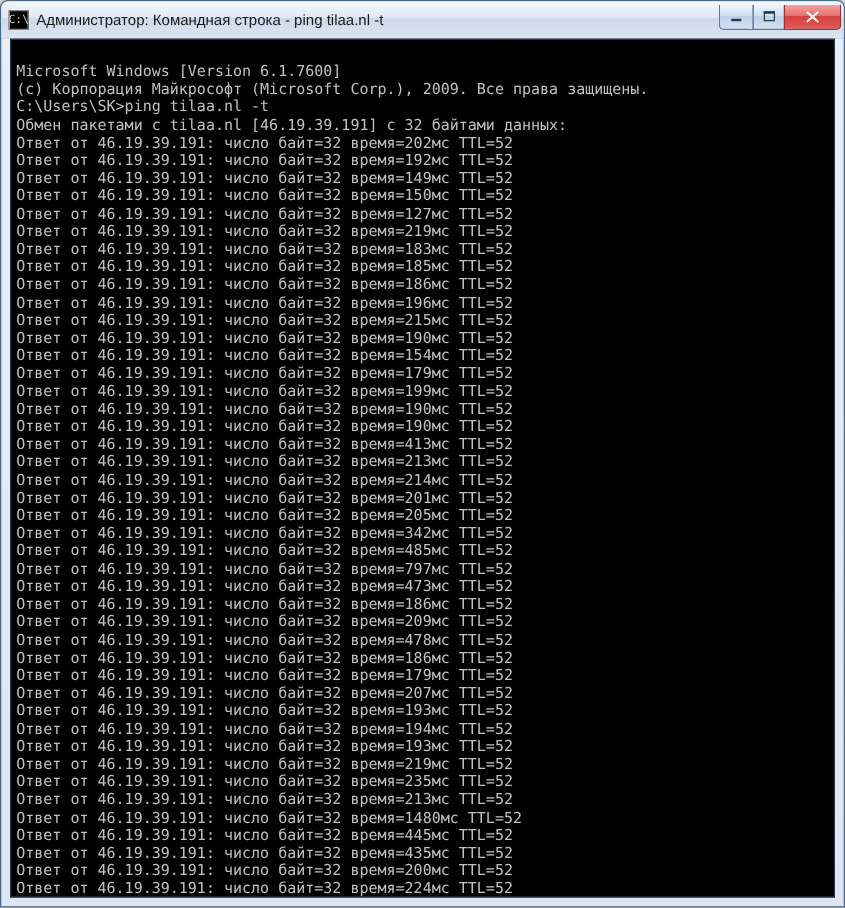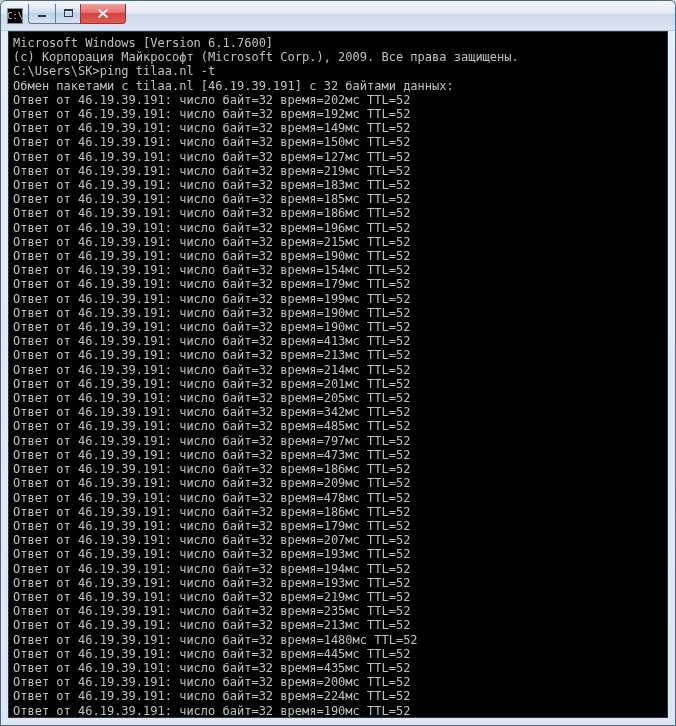--- a/index.html
+++ b/index.html
@@ -53,37 +53,38 @@
     border-color: #a03030;
     color: #fff;
   }
   .winbtn svg { display: block; }
   .client {
     flex: 1;
     margin: 0 7px 7px 7px;
     background: #000;
     border: 1px solid #26364a;
     overflow: hidden;
-    padding: 4px 4px;
+    padding: 18px 4px;
   }
   .console {
     font-family: "Lucida Console", Consolas, monospace;
     font-size: 12px;
     line-height: 14.2px;
     color: #c0c0c0;
     white-space: pre;
   }
   .console .line { display: block; }
 </style>
 </head>
 <body>
 
 <div class="window">
   <div class="titlebar">
     <span class="icon">C:\</span>
+    <span class="title">Администратор: Командная строка - ping  tilaa.nl -t</span>
     <div class="winbtns">
       <div class="winbtn min">
         <svg width="11" height="11" viewBox="0 0 11 11">
             <rect x="1" y="7" width="8" height="2" fill="currentColor"></rect>
           </svg>
       </div>
       <div class="winbtn max">
         <svg width="11" height="11" viewBox="0 0 11 11">
             <rect x="1.5" y="1.5" width="8" height="7" fill="none" stroke="currentColor" stroke-width="1"></rect>
             <rect x="1" y="1" width="9" height="2" fill="currentColor"></rect>

